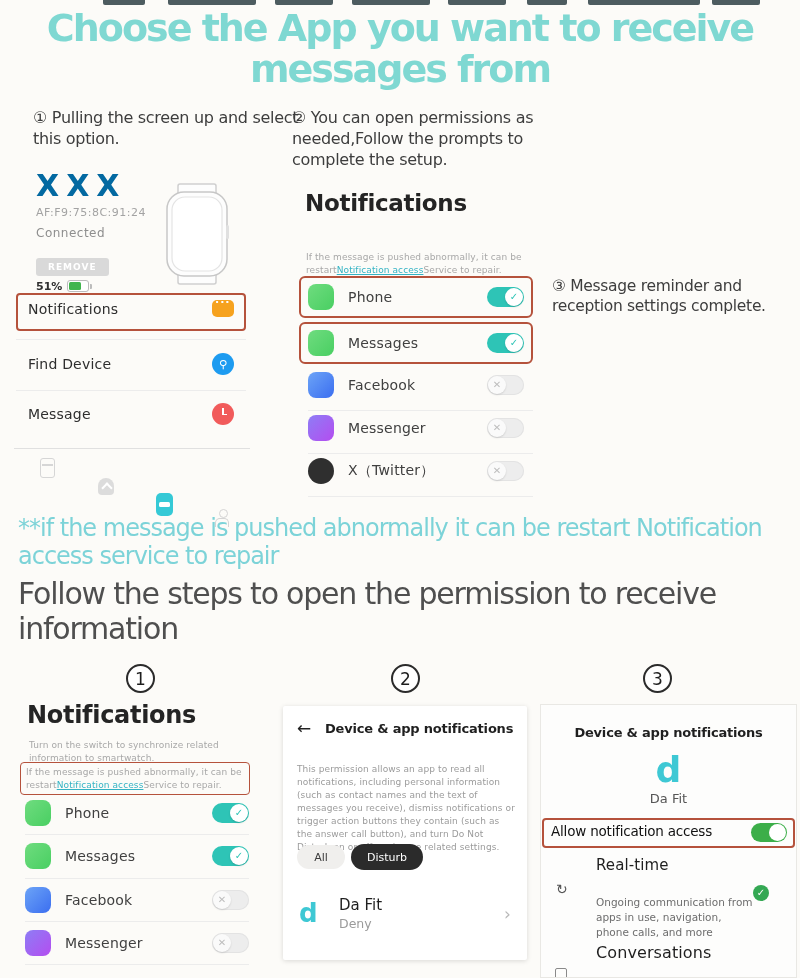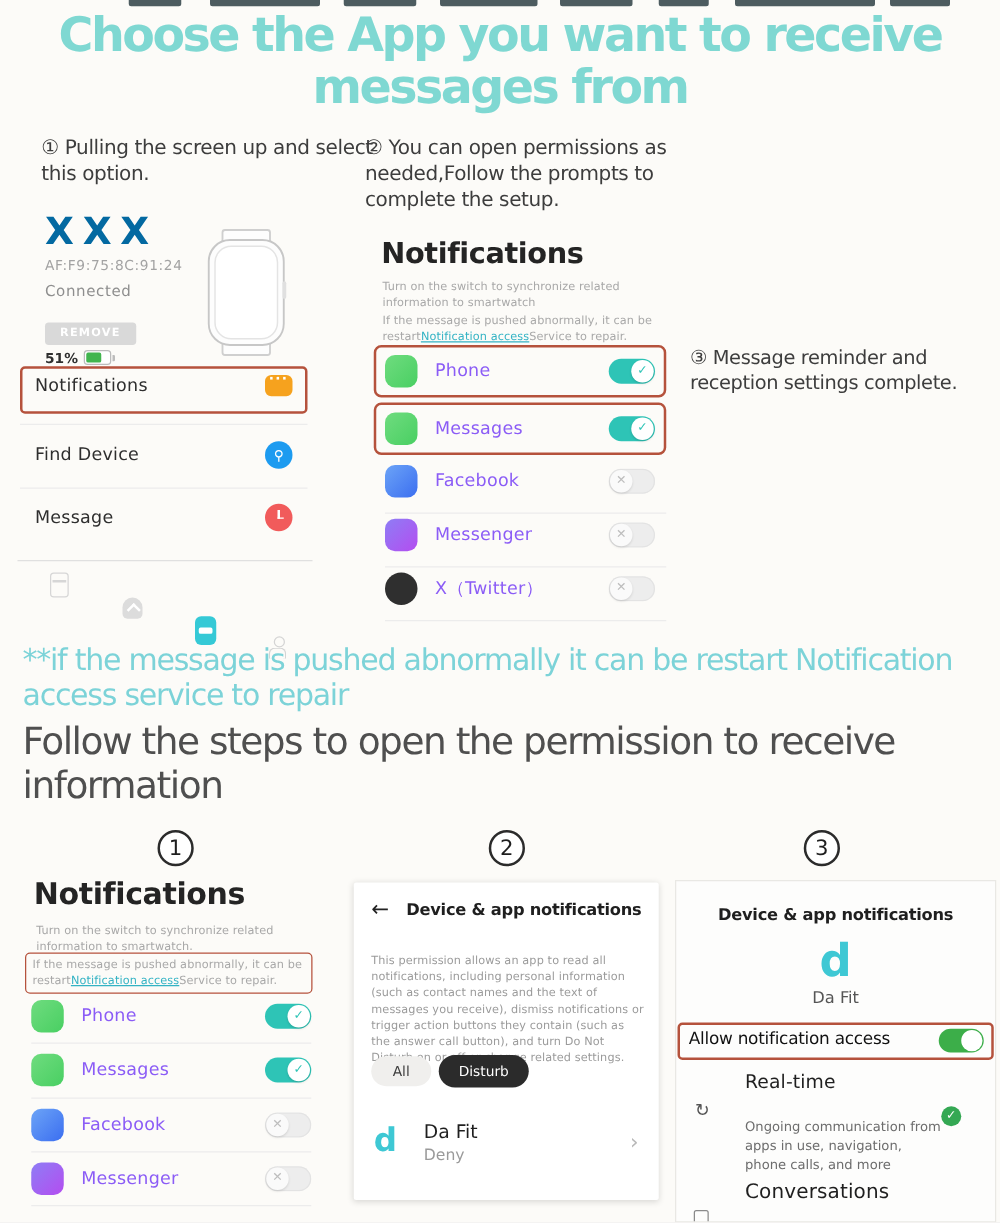--- a/index.html
+++ b/index.html
@@ -56,21 +56,21 @@
   .panel-h{ font-size:23px; font-weight:bold; color:#242424; letter-spacing:-0.3px; }
   .small-gray{ font-size:9px; color:#a8a8a8; line-height:1.45; letter-spacing:0.1px; }
   .teal-link{ color:#33b3c4; text-decoration:underline; cursor:pointer; }
 
   .approw{ position:absolute; display:flex; align-items:center; }
   .app-ico{ width:26px; height:26px; border-radius:8px; margin-right:14px; filter:blur(.6px); }
   .ic-green{ background:linear-gradient(135deg,#6fdc7f,#49cf62); }
   .ic-blue{ background:linear-gradient(135deg,#6ca4f7,#3b6ef0); }
   .ic-purple{ background:linear-gradient(135deg,#8e7df5,#b44df0); }
   .ic-black{ background:#2f2f2f; border-radius:50%; }
-  .app-name{ font-size:14px; color:#8b5cf6; letter-spacing:0.2px; }
+  .app-name{ font-size:14px; color:#404040; letter-spacing:0.2px; }
 
   .tg{ width:37px; height:20px; border-radius:10px; position:relative; margin-left:auto; }
   .tg .knob{ position:absolute; top:1px; width:18px; height:18px; border-radius:50%; background:#fff;
     font-size:10px; line-height:18px; text-align:center; }
   .tg.on{ background:#2ec4b6; }
   .tg.on .knob{ right:1px; color:#2ec4b6; box-shadow:0 1px 2px rgba(0,0,0,.15); }
   .tg.off{ background:#ededed; box-shadow:inset 0 0 0 1px #e3e3e3; }
   .tg.off .knob{ left:1px; background:#fafafa; color:#bdbdbd; box-shadow:0 1px 2px rgba(0,0,0,.12); }
   .tg.green{ background:#3cae49; width:36px; }
   .tg.green .knob{ right:1px; }
@@ -155,21 +155,20 @@
     <span class="icon-alarm"></span>
   </div>
   <div class="divider" style="left:14px;top:448px;width:236px;background:#e0e0e0;"></div>
 
   <div class="tab-ico ti-doc" style="left:40px;"></div>
   <div class="tab-ico ti-home" style="left:98px;"></div>
   <div class="tab-ico ti-watch" style="left:156px;top:456px;"></div>
   <div class="tab-ico ti-person" style="left:215px;top:447px;"></div>
 
   <div class="abs panel-h" style="top:190px;left:305px;">Notifications</div>
-  <div class="abs small-gray" style="top:224px;left:306px;width:232px;">Turn on the switch to synchronize related information to smartwatch</div>
   <div class="abs small-gray" style="top:251px;left:306px;width:232px;">
     <span>If the message is pushed abnormally, it can be restart</span><a class="teal-link">Notification access</a><span>Service to repair.</span>
   </div>
 
   <div class="redbox" style="left:299px;top:276px;width:234px;height:42px;border-radius:6px;"></div>
   <div class="approw" style="left:308px;top:284px;width:216px;">
     <span class="app-ico ic-green"></span>
     <span class="app-name">Phone</span>
     <span class="tg on">
         <span class="knob">✓</span>

